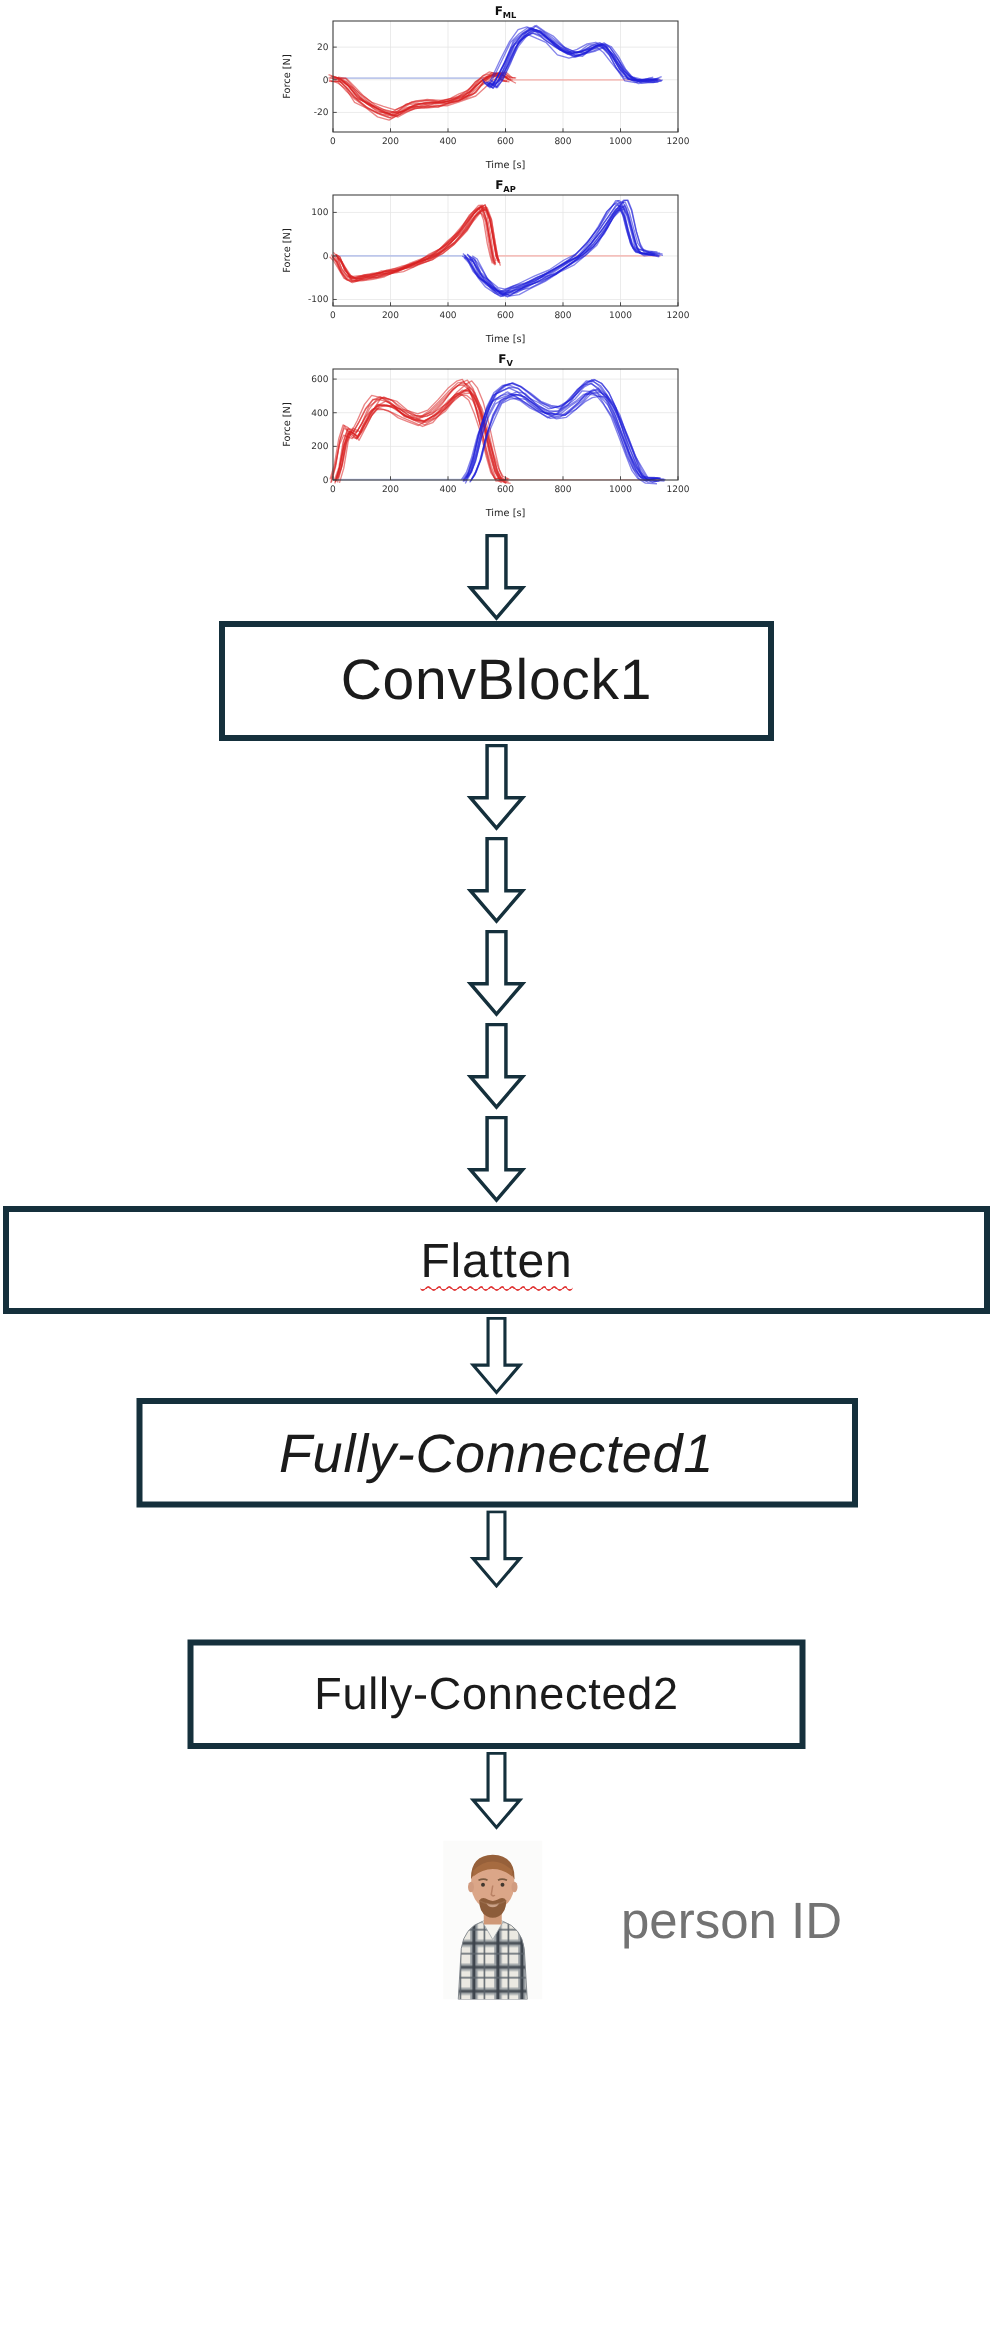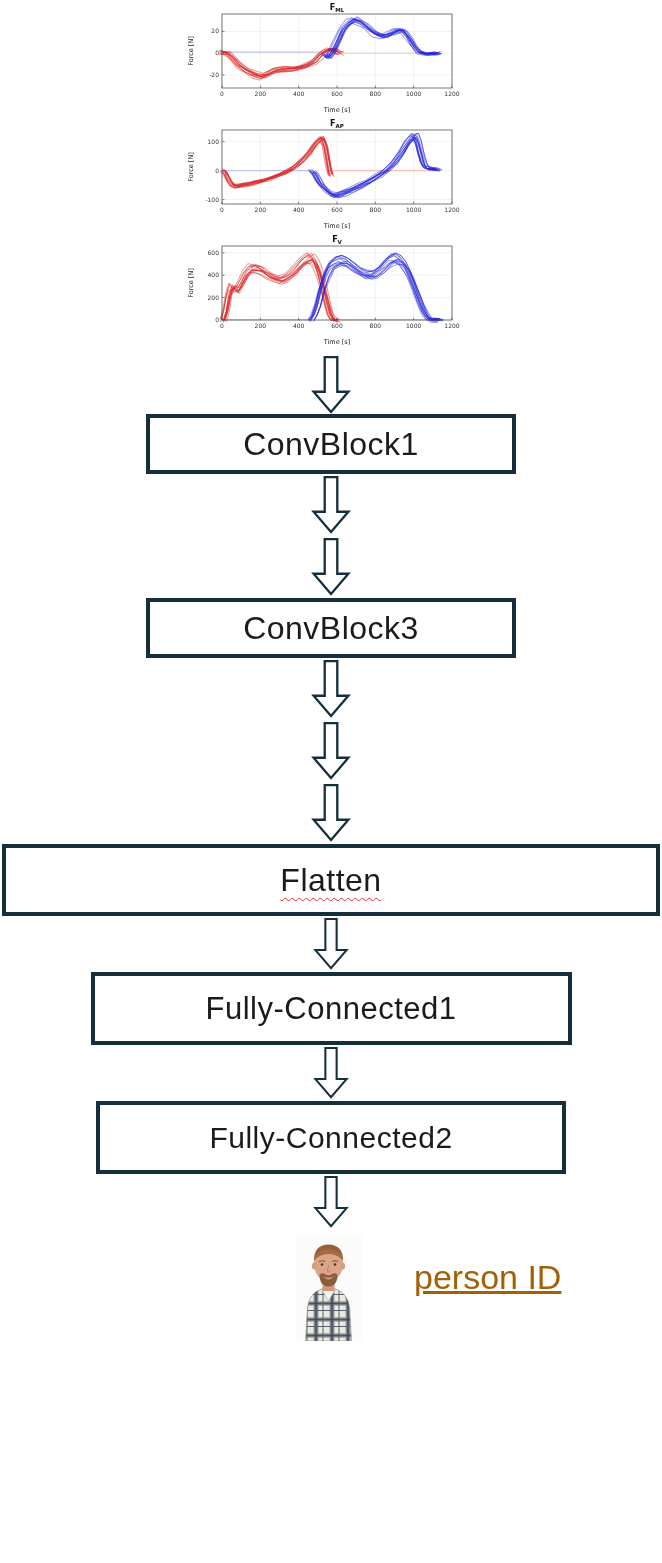--- a/index.html
+++ b/index.html
@@ -13,37 +13,36 @@
   .charts{display:flex;flex-direction:column;gap:4px;margin-top:2px;margin-right:14px;}
   .chart{width:276px;height:112px;}
   .arrow{flex:0 0 auto;line-height:0;}
   .arrow.first{margin-top:10px;}
   .arrow.mid{margin:2px 0;}
   .node{
     box-sizing:border-box;background:#ffffff;border:4px solid #15303c;
     display:flex;align-items:center;justify-content:center;
     color:#1b1b1b;letter-spacing:.5px;
   }
-  .node-conv{width:370px;height:60px;font-size:32px;align-items:center;}
+  .node-conv{width:370px;height:80px;font-size:38px;align-items:center;}
   .node-flatten{width:658px;height:72px;font-size:32px;}
-  .node-fc1{width:481px;height:73px;font-size:31px;}
-  .node-fc2{width:470px;height:73px;font-size:30px;}
+  .node-fc1{width:481px;height:73px;font-size:36px;font-style:italic;}
+  .node-fc2{width:412px;height:73px;font-size:30px;margin-top:32px;}
   .misspelled{
     text-decoration-line:underline;
     text-decoration-style:wavy;
     text-decoration-color:#e03131;
     text-decoration-thickness:1px;
     text-underline-offset:6px;
   }
   .person-row{position:relative;width:662px;height:112px;margin-top:2px;}
   .person-photo{position:absolute;left:295px;top:3px;width:67px;height:106px;}
   .person-id{
-    position:absolute;left:414px;top:26px;font-size:34px;color:#a16207;
+    position:absolute;left:414px;top:38px;font-size:34px;color:#737373;
     white-space:nowrap;
-    text-decoration:underline;
   }
 </style>
 </head>
 <body>
 
 <div class="column">
 
   <div class="charts">
     <div class="chart" id="chart-0"><svg viewBox="0 0 276 112" width="276" height="112">
           <line x1="36" y1="12" x2="36" y2="86" stroke="#e4e4e4" stroke-width="0.5"></line>
@@ -264,23 +263,20 @@
       </svg>
   </div>
 
 
   <div class="arrow mid">
     <svg width="40" height="58" viewBox="0 0 40 60">
         <polygon points="13.5,1 26.5,1 26.5,37 38,37 20,58 2,37 13.5,37" fill="#ffffff" stroke="#15303c" stroke-width="2.4" stroke-linejoin="miter"></polygon>
       </svg>
   </div>
 
-  <div class="node node-conv">
-    <span>ConvBlock3</span>
-  </div>
 
   <div class="arrow mid">
     <svg width="40" height="58" viewBox="0 0 40 60">
         <polygon points="13.5,1 26.5,1 26.5,37 38,37 20,58 2,37 13.5,37" fill="#ffffff" stroke="#15303c" stroke-width="2.4" stroke-linejoin="miter"></polygon>
       </svg>
   </div>
 
 
   <div class="arrow mid">
     <svg width="40" height="58" viewBox="0 0 40 60">

